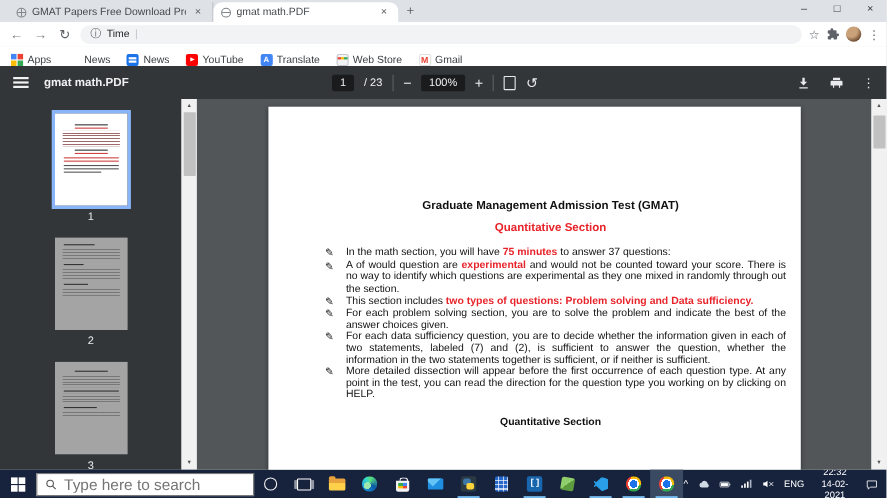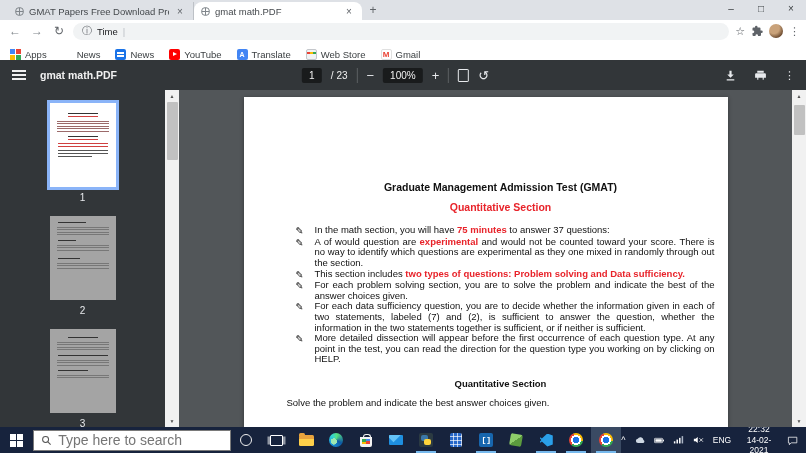--- a/index.html
+++ b/index.html
@@ -312,21 +312,20 @@
               <span class="pencil">✎</span>
               <span class="btext"><span>For each data sufficiency question, you are to decide whether the information given in each of two statements, labeled (7) and (2), is sufficient to answer the question, whether the information in the two statements together is sufficient, or if neither is sufficient.</span><span class="rd"></span><span></span></span>
             </div>
             <div class="bullet">
               <span class="pencil">✎</span>
               <span class="btext"><span>More detailed dissection will appear before the first occurrence of each question type. At any point in the test, you can read the direction for the question type you working on by clicking on HELP.</span><span class="rd"></span><span></span></span>
             </div>
           </div>
 
           <div class="center-line">Quantitative Section</div>
-          <div class="body-line">Solve the problem and indicate the best answer choices given.</div>
 
         </div>
       </div>
     </div>
 
     <div class="sscroll">
       <div class="sarrow">▲</div>
       <div class="strack">
         <div class="sthumb" style="top:3px; height:30px;"></div>
       </div>

